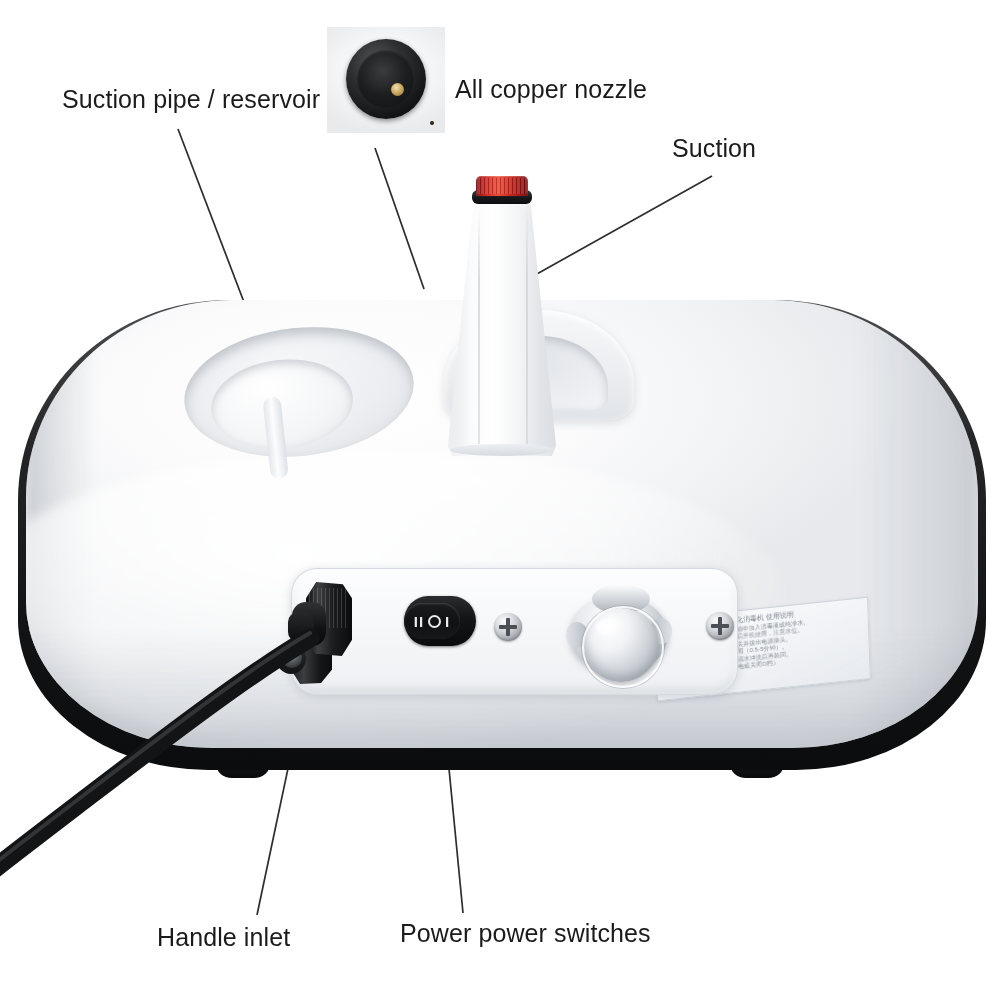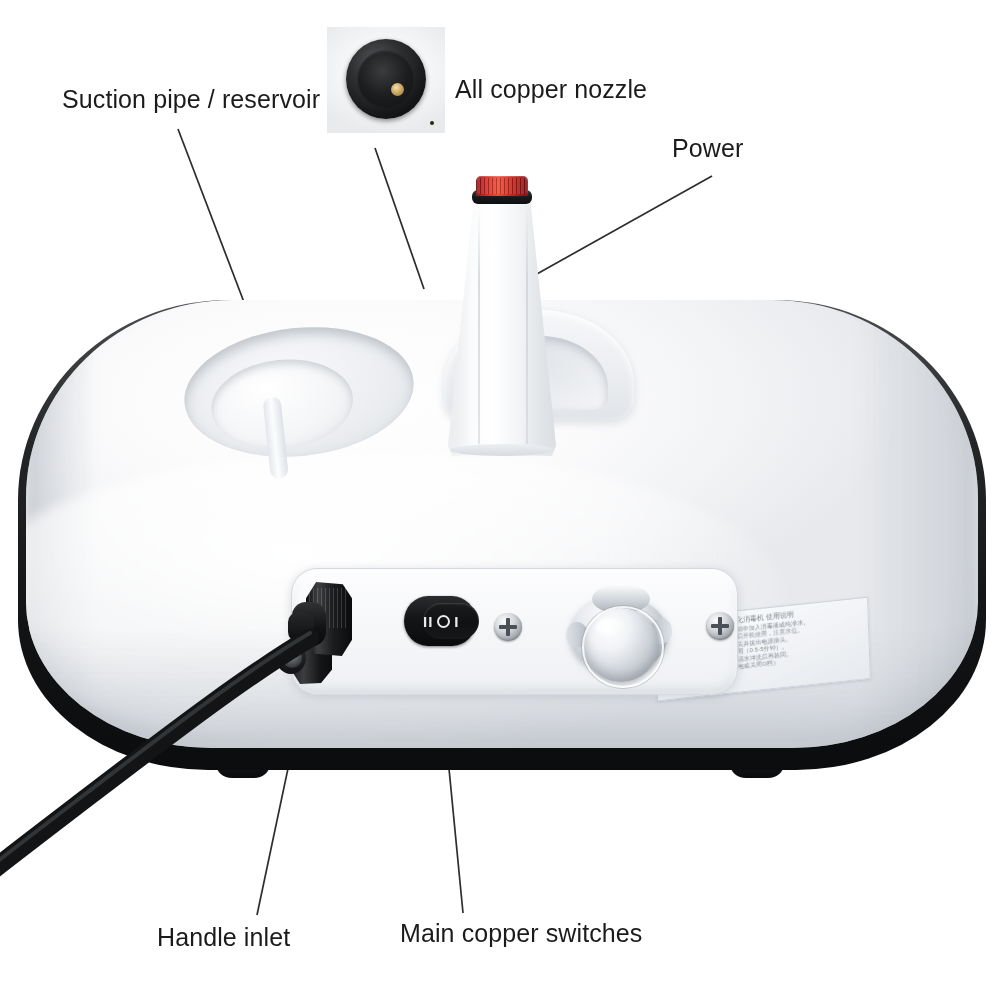--- a/index.html
+++ b/index.html
@@ -288,28 +288,28 @@
   #rocker {
     position: absolute;
     left: 404px; top: 596px;
     width: 72px; height: 50px;
     border-radius: 24px / 25px;
     background: linear-gradient(180deg, #2a2c2f 0%, #141516 45%, #0a0b0c 100%);
     box-shadow: 0 1px 3px rgba(0,0,0,.5);
   }
   #rocker .rk-face {
     position: absolute;
-    left: 19px; top: 7px;
+    left: 0; top: 7px;
     width: 56px; height: 36px;
     border-radius: 18px / 18px;
     background: linear-gradient(180deg, #1b1c1e 0%, #101112 55%, #17181a 100%);
     box-shadow: inset 0 1px 2px rgba(255,255,255,.18);
     display: flex;
     align-items: center;
-    justify-content: flex-start;
+    justify-content: center;
     gap: 4px;
   }
   #rocker .mk {
     display: inline-block;
     color: #e9eaec;
     font-family: "Liberation Sans", sans-serif;
     font-size: 15px;
     line-height: 15px;
     font-weight: 700;
     letter-spacing: 1px;
@@ -592,19 +592,19 @@
     <div class="kb-wing-r"></div>
     <div class="kb-body"></div>
     <div class="kb-ring"></div>
     <div class="kb-glint"></div>
   </div>
 
   <div id="label-suction" class="callout">Suction pipe / reservoir</div>
 
   <div id="label-nozzle" class="callout">All copper nozzle</div>
 
-  <div id="label-handle" class="callout">Power</div>
+  <div id="label-handle" class="callout">Suction</div>
 
   <div id="label-inlet" class="callout">Handle inlet</div>
 
-  <div id="label-switch" class="callout">Main copper switches</div>
+  <div id="label-switch" class="callout">Power power switches</div>
 
 </div>
 
 </body></html>

